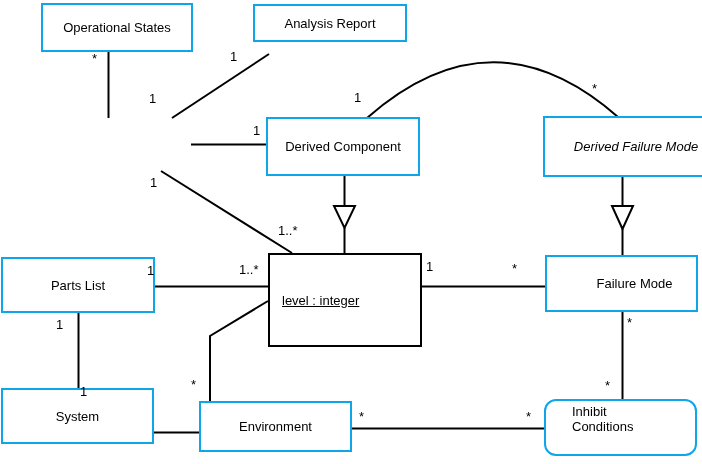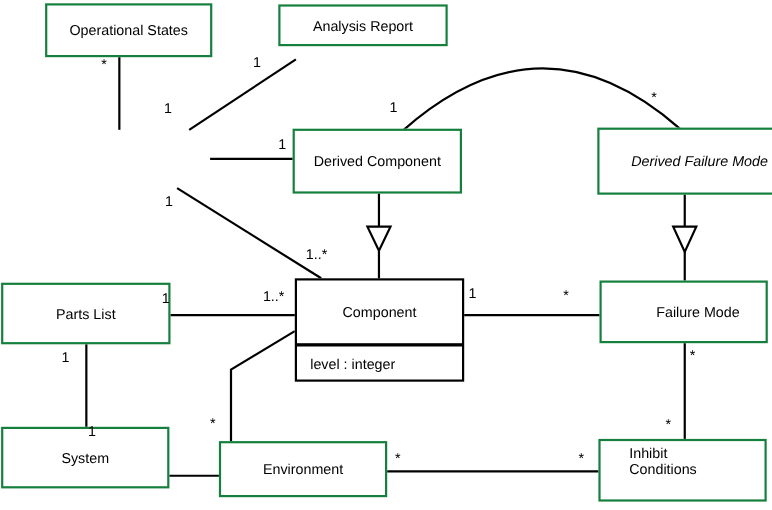--- a/index.html
+++ b/index.html
@@ -20,21 +20,21 @@
     position: absolute;
     left: 0;
     top: 0;
     width: 702px;
     height: 464px;
   }
   .uml-class {
     position: absolute;
     box-sizing: border-box;
     background: #ffffff;
-    border: 2px solid #15803d;
+    border: 2px solid #0ea5e9;
     display: flex;
     align-items: center;
     justify-content: center;
     font-size: 13px;
     text-align: center;
     line-height: 15px;
   }
   .uml-class.multiline {
     justify-content: flex-start;
     align-items: flex-start;
@@ -56,20 +56,21 @@
     align-items: center;
     justify-content: center;
     border-bottom: 3px solid #000000;
   }
   .uml-class-2c .attr-compartment {
     box-sizing: border-box;
     flex: 1 1 auto;
     display: flex;
     align-items: center;
     padding-left: 12px;
+    text-decoration: underline;
   }
   .mult {
     position: absolute;
     font-size: 13px;
     line-height: 13px;
     white-space: nowrap;
   }
 </style>
 </head>
 <body>
@@ -126,41 +127,38 @@
 
   <div class="uml-class" style="left:543px; top:116px; width:186px; height:61px;font-style:italic;">
     <span>Derived Failure Mode</span>
   </div>
 
   <div class="uml-class" style="left:1px; top:257px; width:154px; height:56px;">
     <span>Parts List</span>
   </div>
 
   <div class="uml-class-2c" style="left:268px; top:253px; width:154px; height:94px;">
-    <div class="name-compartment">
-      <span>Component</span>
-    </div>
     <div class="attr-compartment">
       <span>level : integer</span>
     </div>
   </div>
 
   <div class="uml-class" style="left:545px; top:255px; width:153px; height:57px;padding-left:26px;">
     <span>Failure Mode</span>
   </div>
 
   <div class="uml-class" style="left:1px; top:388px; width:153px; height:56px;">
     <span>System</span>
   </div>
 
   <div class="uml-class" style="left:199px; top:401px; width:153px; height:51px;">
     <span>Environment</span>
   </div>
 
-  <div class="uml-class multiline" style="left:544px; top:399px; width:153px; height:57px; padding-left:26px; padding-top:3px; width:153px;">
+  <div class="uml-class multiline" style="left:544px; top:399px; width:153px; height:57px; padding-left:26px; padding-top:3px; width:153px;border-radius:12px;">
     <span style="display:block; width:70px;">Inhibit Conditions</span>
   </div>
 
   <span class="mult" style="left:92px; top:52px;">*</span>
   <span class="mult" style="left:230px; top:50px;">1</span>
   <span class="mult" style="left:149px; top:92px;">1</span>
   <span class="mult" style="left:253px; top:124px;">1</span>
   <span class="mult" style="left:354px; top:91px;">1</span>
   <span class="mult" style="left:592px; top:82px;">*</span>
   <span class="mult" style="left:150px; top:176px;">1</span>

